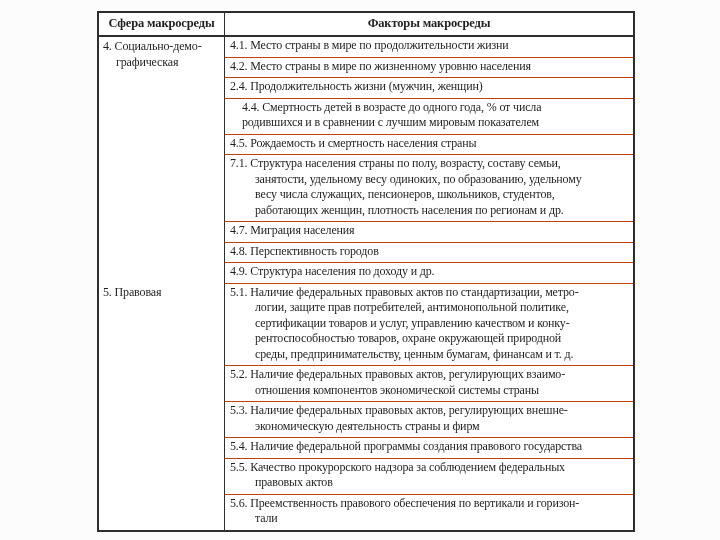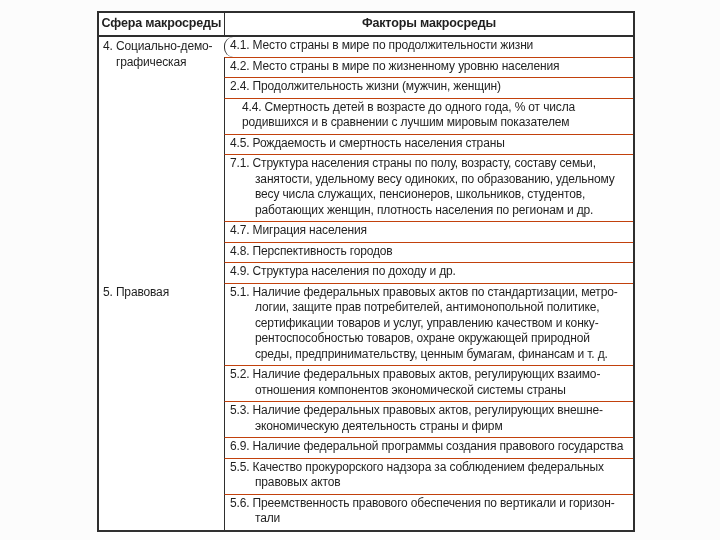--- a/index.html
+++ b/index.html
@@ -1,21 +1,21 @@
 <!DOCTYPE html>
 <html><head>
 <meta charset="utf-8">
 <style>
   html, body { margin: 0; padding: 0; }
   .canvas {
     position: relative;
     width: 720px;
     height: 540px;
     background: #fcfcfc;
-    font-family: Liberation Sans, sans-serif;
+    font-family: Liberation Serif, serif;
     color: #1f1f1f;
     overflow: hidden;
   }
   .macro-table {
     position: absolute;
     left: 97px;
     top: 11px;
     width: 538px;
     box-sizing: border-box;
     display: grid;
@@ -45,21 +45,21 @@
   .sphere-4 { grid-row: 2 / span 9; }
   .sphere-5 { grid-row: 11 / span 6; }
   .factor {
     grid-column: 2;
     border-left: 1px solid #2e2e2e;
     border-top: 1px solid #c2410c;
     white-space: pre-wrap;
     padding: 1px 3px 3px 30px;
     text-indent: -25px;
   }
-  .factor.first { border-top: none; border-radius: 9px; }
+  .factor.first { border-top: none; }
   .factor.flush { padding-left: 17px; text-indent: 0; }
 </style>
 </head>
 <body>
 
 <div class="canvas">
   <div class="macro-table">
 
     <div class="hdr hdr-l">Сфера макросреды</div>
     <div class="hdr hdr-r">Факторы макросреды</div>
@@ -83,20 +83,20 @@
     <div class="factor">4.9. Структура населения по доходу и др.</div>
     <div class="factor">5.1. Наличие федеральных правовых актов по стандартизации, метро-
 логии, защите прав потребителей, антимонопольной политике,
 сертификации товаров и услуг, управлению качеством и конку-
 рентоспособностью товаров, охране окружающей природной
 среды, предпринимательству, ценным бумагам, финансам и т. д.</div>
     <div class="factor">5.2. Наличие федеральных правовых актов, регулирующих взаимо-
 отношения компонентов экономической системы страны</div>
     <div class="factor">5.3. Наличие федеральных правовых актов, регулирующих внешне-
 экономическую деятельность страны и фирм</div>
-    <div class="factor">6.9. Наличие федеральной программы создания правового государства</div>
+    <div class="factor">5.4. Наличие федеральной программы создания правового государства</div>
     <div class="factor">5.5. Качество прокурорского надзора за соблюдением федеральных
 правовых актов</div>
     <div class="factor">5.6. Преемственность правового обеспечения по вертикали и горизон-
 тали</div>
 
   </div>
 </div>
 
 </body></html>

